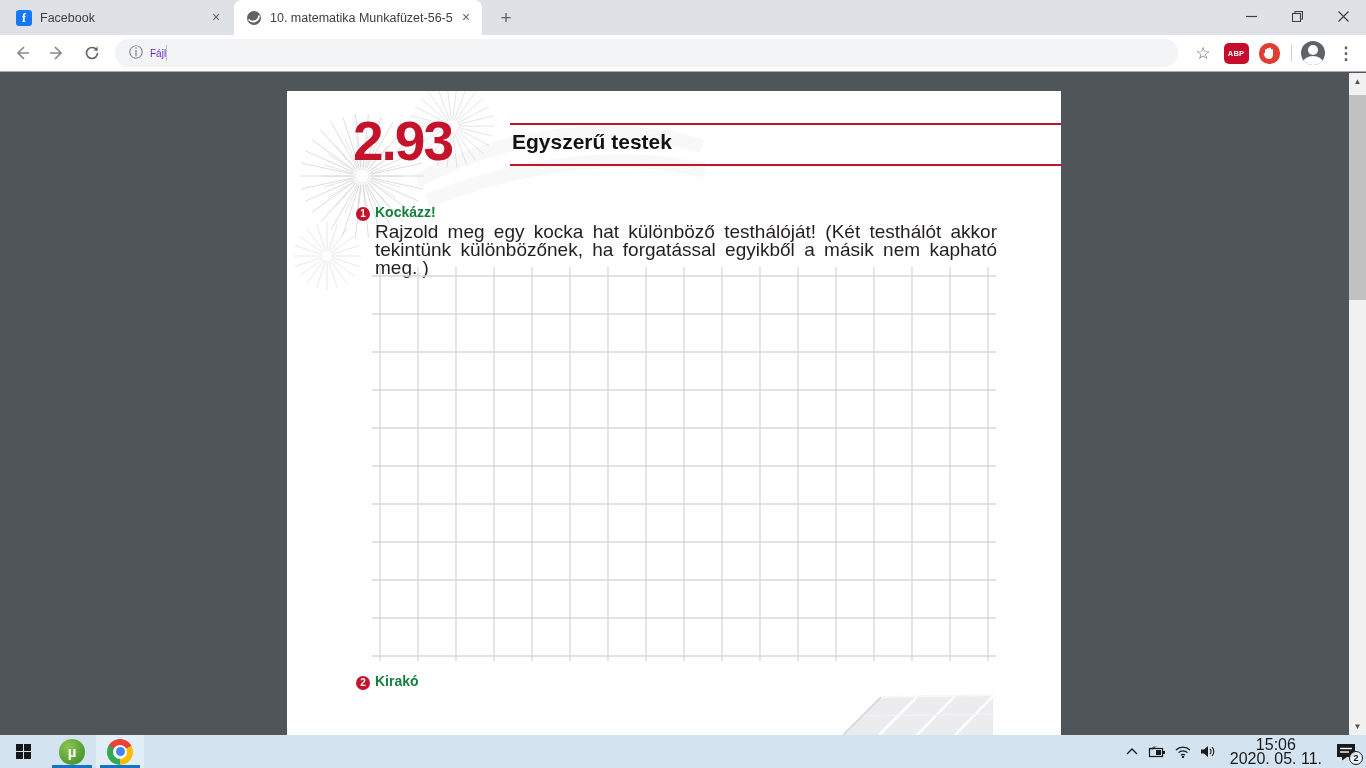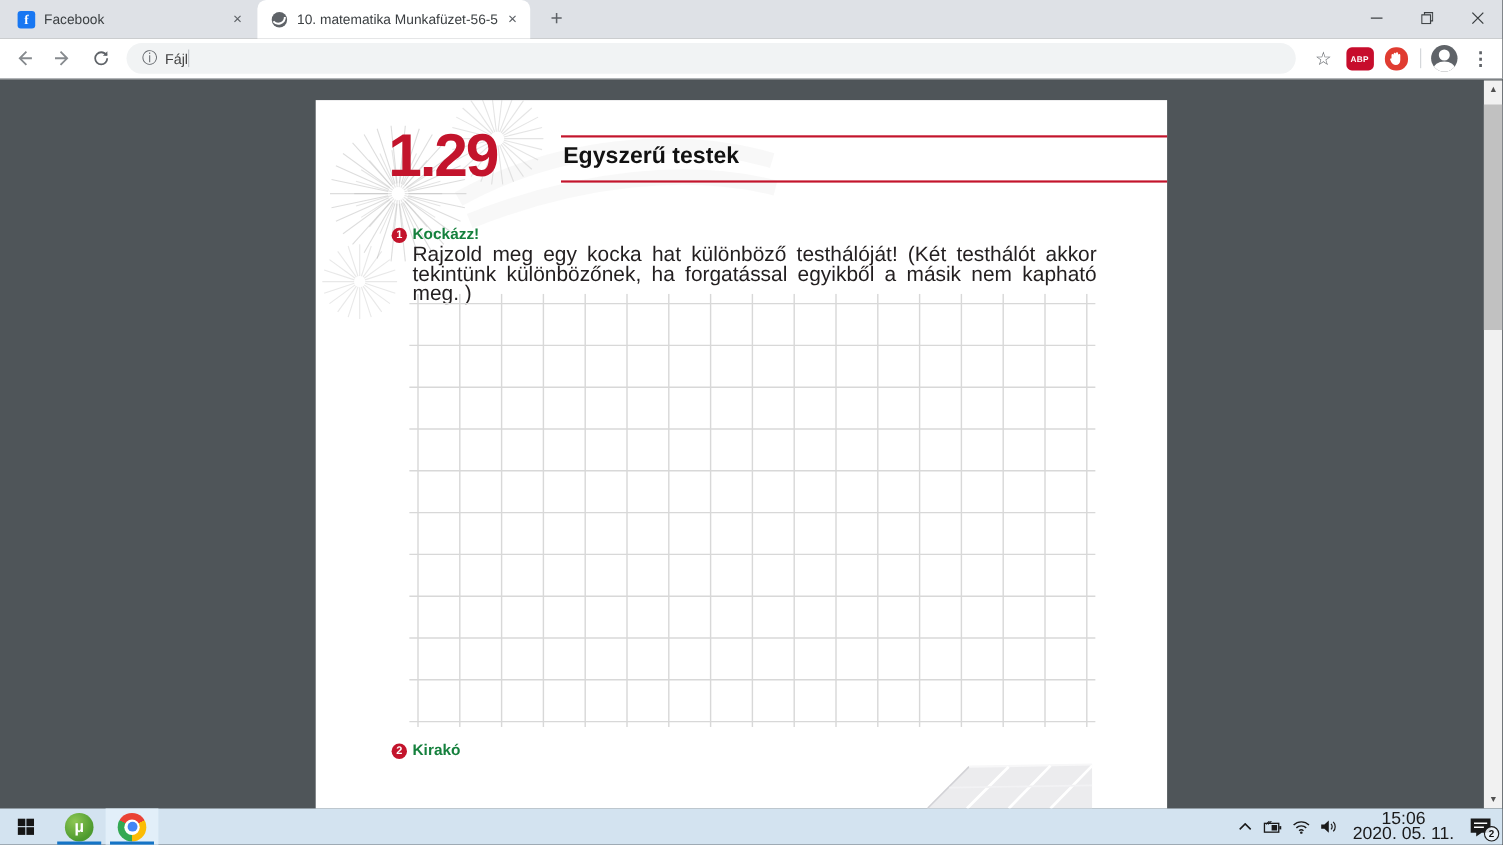--- a/index.html
+++ b/index.html
@@ -26,21 +26,21 @@
   .win-controls { position:absolute; right:0; top:0; height:32px; display:flex; }
   .win-btn { width:46px; height:32px; display:flex; align-items:center; justify-content:center; }
 
   
   .toolbar { position:absolute; top:35px; left:0; right:0; height:37px; background:#fff;
              border-bottom:1px solid #a9acb0; display:flex; align-items:center; }
   .nav-btn { width:26px; height:26px; margin-left:9px; display:flex; align-items:center; justify-content:center; }
   .addr-bar { flex:1; height:28px; margin:0 12px 0 10px; background:#f1f3f4; border-radius:14px;
               display:flex; align-items:center; padding:0 14px; }
   .addr-info { color:#5f6368; font-size:14px; margin-right:7px; }
-  .addr-scheme { color:#404040; font-size:13px; }
+  .addr-scheme { color:#6d28d9; font-size:10px; }
   .addr-sep { width:1px; height:16px; background:#bdc1c6; margin-right:10px; }
   .addr-url { color:#202124; font-size:13px; white-space:nowrap; overflow:hidden; }
   .tb-icon { width:26px; height:26px; display:flex; align-items:center; justify-content:center; margin-right:7px; }
   .star-icon { color:#5f6368; font-size:17px; }
   .ext-abp { width:25px; height:21px; background:#c70d2c; border-radius:5px; color:#fff;
              font-size:7.5px; font-weight:bold; text-align:center; line-height:21px; letter-spacing:.2px; }
   .ext-hand { width:21px; height:21px; background:#e03c31; border-radius:10px; display:flex;
               align-items:center; justify-content:center; }
   .tb-sep { width:1px; height:18px; background:#d0d3d6; margin:0 8px 0 2px; }
   .avatar { width:24px; height:24px; border-radius:50%; background:#5f6368; overflow:hidden; position:relative; }
@@ -294,21 +294,21 @@
         <line x1="37.002295213308386" y1="160.87401332868777" x2="20.01530142205591" y2="137.4934221912518" stroke="#b4b4b4" stroke-width="1" opacity="0.3"></line>
         <line x1="38.42401332868777" y1="160.1496117668947" x2="29.49342219125178" y2="132.66407844596478" stroke="#b4b4b4" stroke-width="1" opacity="0.3"></line>
         <line x1="40" y1="159.9" x2="39.99999999999999" y2="131" stroke="#b4b4b4" stroke-width="1" opacity="0.3"></line>
         <line x1="41.57598667131223" y1="160.1496117668947" x2="50.506577808748204" y2="132.66407844596478" stroke="#b4b4b4" stroke-width="1" opacity="0.3"></line>
         <line x1="42.997704786691614" y1="160.87401332868777" x2="59.98469857794408" y2="137.4934221912518" stroke="#b4b4b4" stroke-width="1" opacity="0.3"></line>
         <line x1="44.12598667131223" y1="162.00229521330837" x2="67.5065778087482" y2="145.0153014220559" stroke="#b4b4b4" stroke-width="1" opacity="0.3"></line>
         <line x1="44.850388233105285" y1="163.42401332868778" x2="72.33592155403522" y2="154.49342219125177" stroke="#b4b4b4" stroke-width="1" opacity="0.3"></line>
         <path d="M130 90 C 220 40, 330 30, 415 55 M140 110 C 240 70, 340 60, 418 80" stroke="#c8c8c8" fill="none" stroke-width="14" opacity="0.12"></path>
       </svg>
 
-    <div class="section-number">1.29</div>
+    <div class="section-number">2.93</div>
 
     <div class="heading-block">
       <div class="heading-rule-top"></div>
       <div class="heading-title">Egyszerű testek</div>
       <div class="heading-rule-bottom"></div>
     </div>
 
     <div class="task-badge" style="left:69px; top:116px;">1</div>
     <div class="task-title" style="left:88px; top:113px;">Kockázz!</div>
     <div class="task-body" style="left:88px; top:132px; width:622px;">Rajzold meg egy kocka hat különböző testhálóját! (Két testhálót akkor tekintünk különbözőnek, ha forgatással egyikből a másik nem kapható meg. )</div>

